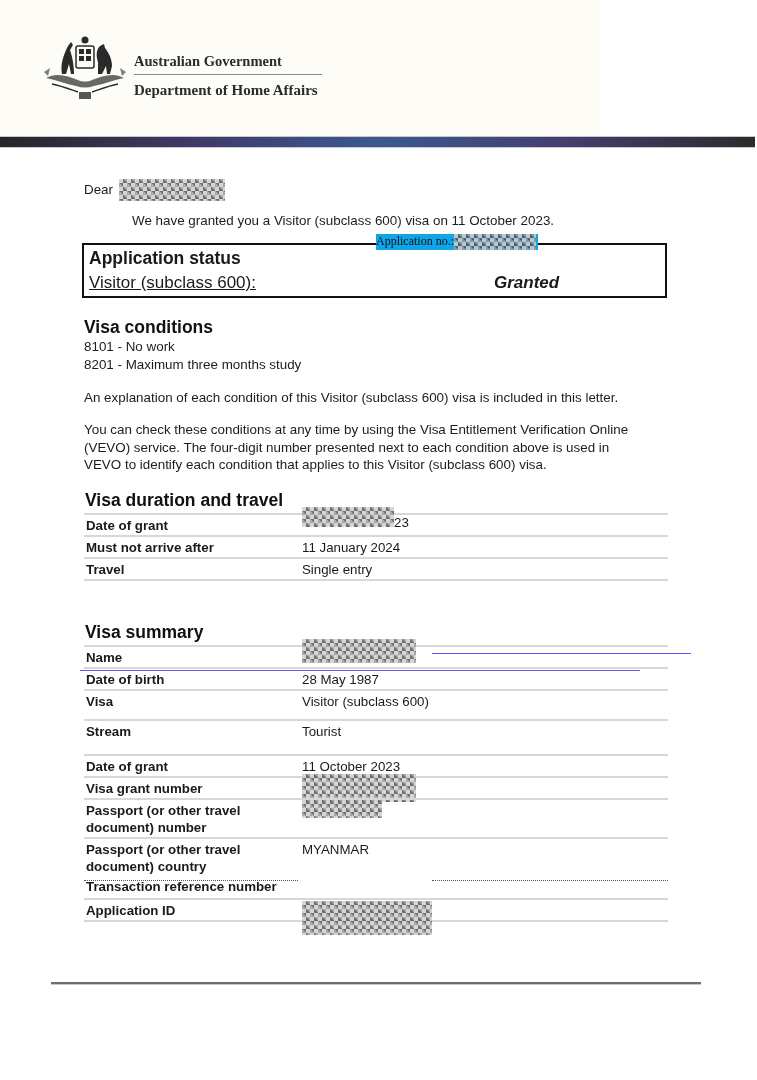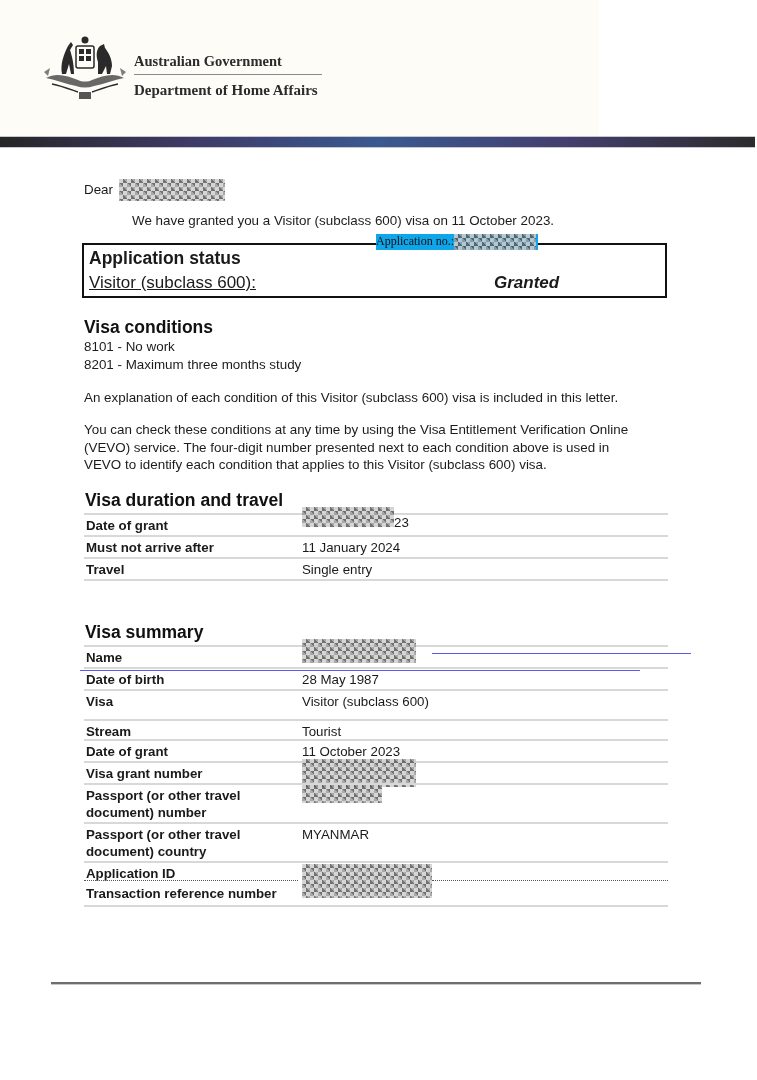--- a/index.html
+++ b/index.html
@@ -148,46 +148,46 @@
     <span class="v" style="top:-8px;"><span class="redact" style="width:114px; height:24px;"></span></span>
   </div>
   <div class="row" style="height:22px;">
     <span class="k">Date of birth</span>
     <span class="v">28 May 1987</span>
   </div>
   <div class="row" style="height:30px;">
     <span class="k">Visa</span>
     <span class="v">Visitor (subclass 600)</span>
   </div>
-  <div class="row" style="height:20px;">
+  <div class="row" style="height:35px;">
     <span class="k">Stream</span>
     <span class="v">Tourist</span>
   </div>
   <div class="row" style="height:22px;">
     <span class="k">Date of grant</span>
     <span class="v">11 October 2023</span>
   </div>
   <div class="row" style="height:22px;">
     <span class="k">Visa grant number</span>
     <span class="v" style="top:-4px;"><span class="redact" style="width:114px; height:28px;"></span></span>
   </div>
   <div class="row" style="height:39px;">
     <span class="k"><span>Passport (or other travel</span><br><span>document) number</span></span>
     <span class="v" style="top:0px;"><span class="redact" style="width:80px; height:18px;"></span></span>
   </div>
   <div class="row" style="height:39px;">
     <span class="k"><span>Passport (or other travel</span><br><span>document) country</span></span>
     <span class="v">MYANMAR</span>
   </div>
+  <div class="row" style="height:22px; border-top:none;">
+    <span class="k">Transaction reference number</span>
+  </div>
   <div class="row" style="height:22px;">
     <span class="k">Application ID</span>
     <span class="v" style="top:1px;"><span class="redact" style="width:130px; height:34px;"></span></span>
-  </div>
-  <div class="row" style="height:22px; border-top:none;">
-    <span class="k">Transaction reference number</span>
   </div>
   <div class="end"></div>
 </div>
 <div class="dotted" style="left:84px; top:880px; width:214px;"></div>
 <div class="dotted" style="left:432px; top:880px; width:236px;"></div>
 
 <div class="blue-line" style="left:432px; top:653px; width:259px;"></div>
 <div class="blue-line" style="left:80px; top:670px; width:560px;"></div>
 
 <div class="footer-rule"></div>

